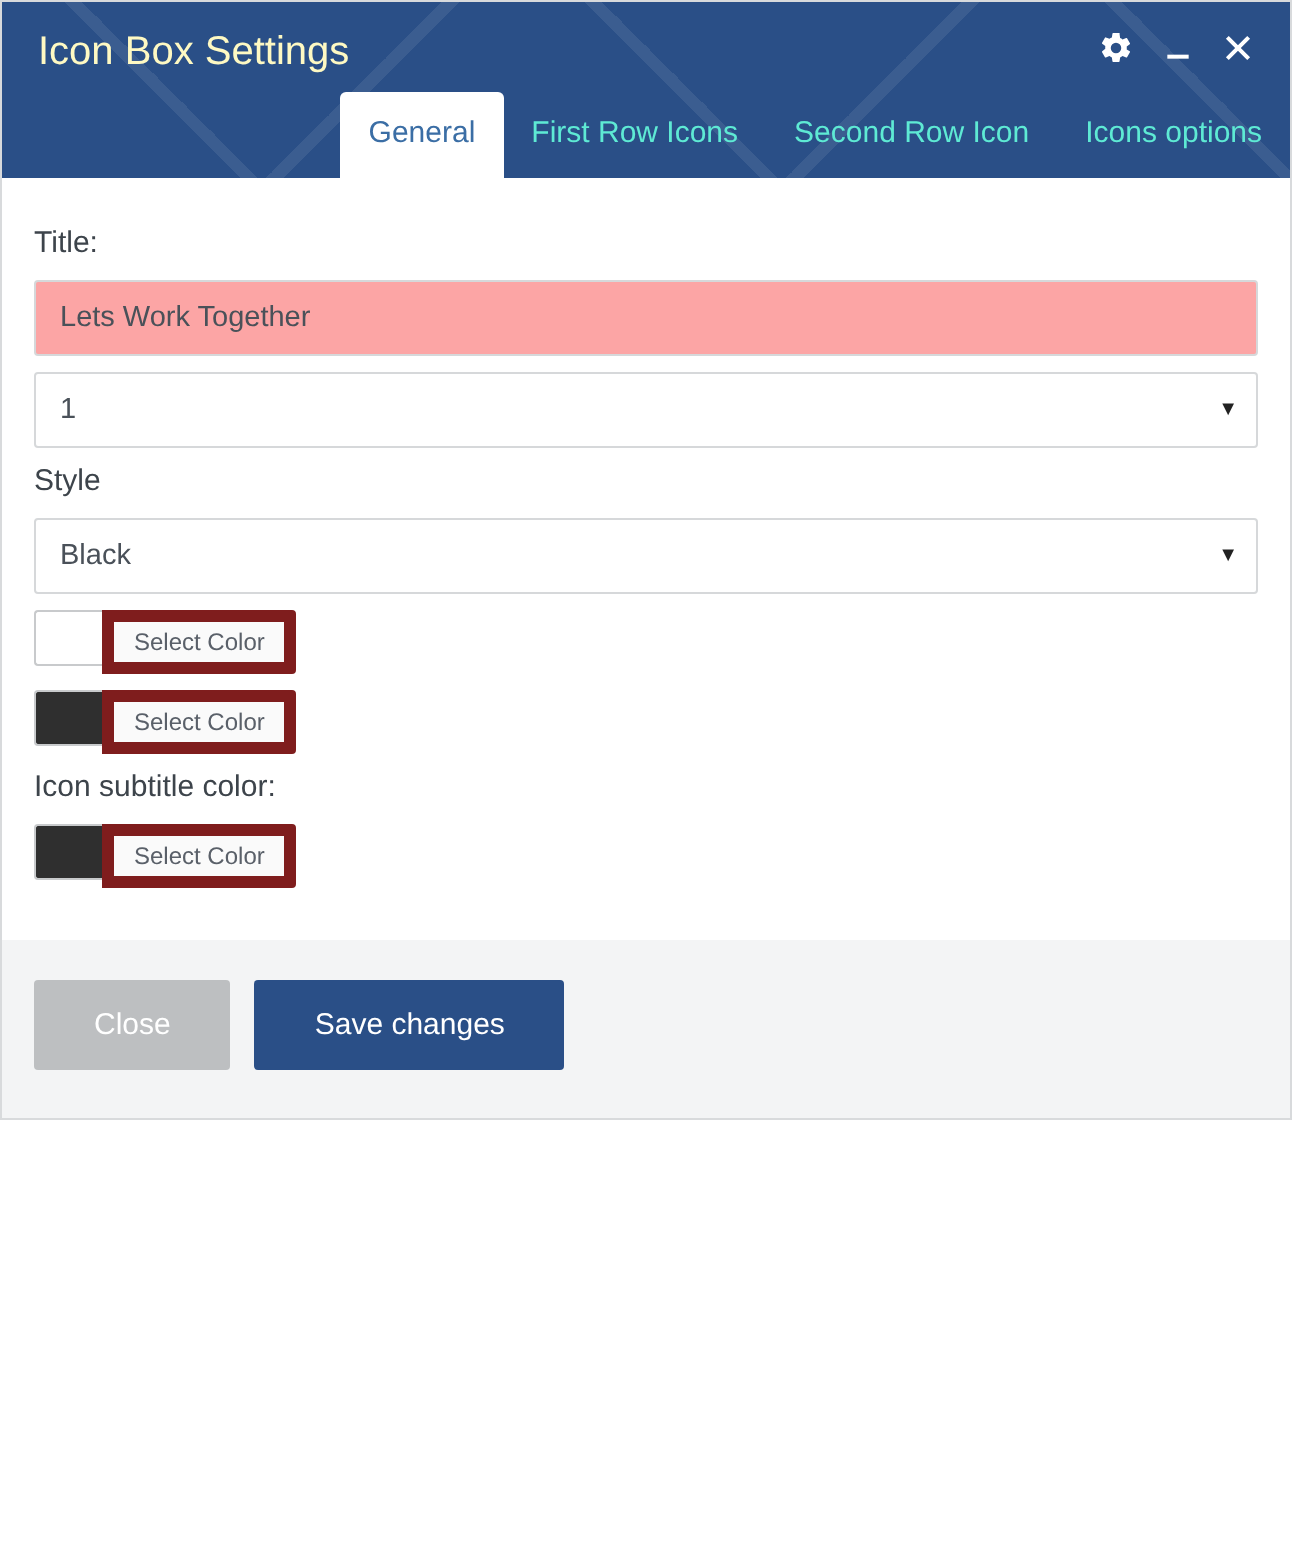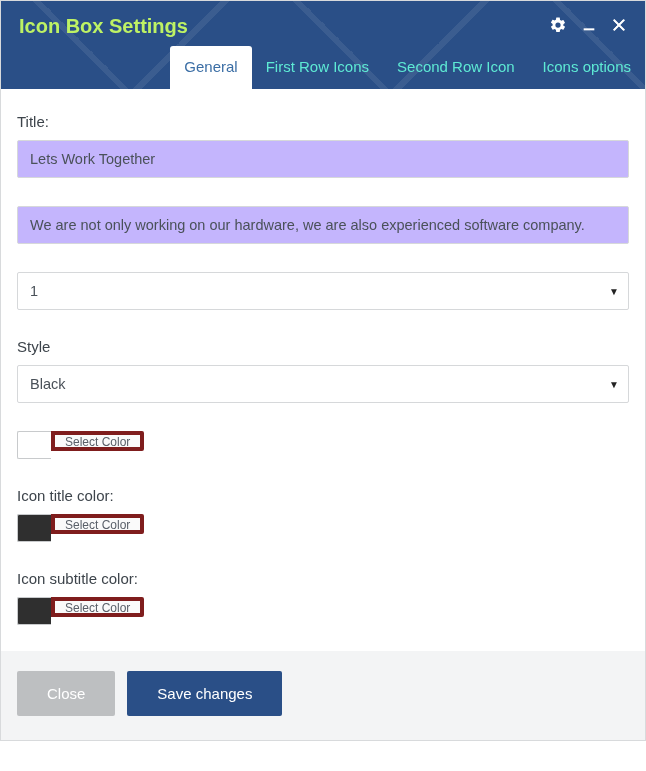--- a/index.html
+++ b/index.html
@@ -29,23 +29,23 @@
     pointer-events: none;
   }
   .header-top {
     display: flex;
     align-items: center;
     justify-content: space-between;
     padding: 14px 18px 8px 18px;
     position: relative;
   }
   .title {
-    color: #bef264;
+    color: #fef9c3;
     font-size: 20px;
-    font-weight: 700;
+    font-weight: 400;
   }
   .window-controls {
     display: flex;
     align-items: center;
     gap: 14px;
   }
   .window-controls span, .window-controls svg {
     color: #fff;
     fill: #fff;
     cursor: pointer;
@@ -65,36 +65,36 @@
   }
   .tab.active {
     background: #fff;
     color: #3b6ea5;
   }
   .body {
     padding: 24px 16px 18px 16px;
     background: #fff;
   }
   .field {
-    margin-bottom: 28px;
+    margin-bottom: 8px;
   }
   .field-label {
     font-size: 15px;
     color: #3d444b;
     margin-bottom: 10px;
     display: block;
   }
   .text-input {
     width: 100%;
     padding: 10px 12px;
     font-size: 14.5px;
     color: #4a5159;
     border: 1px solid #d6d8da;
     border-radius: 2px;
-    background: #c4b5fd;
+    background: #fca5a5;
     font-family: inherit;
   }
   .select-wrap {
     position: relative;
     width: 100%;
   }
   .select {
     width: 100%;
     padding: 10px 28px 10px 12px;
     font-size: 14.5px;
@@ -120,26 +120,26 @@
     align-items: stretch;
   }
   .color-swatch {
     width: 34px;
     height: 28px;
     border: 1px solid #c8cacc;
     border-right: none;
     border-radius: 2px 0 0 2px;
   }
   .select-color-btn {
-    height: 20px;
+    height: 32px;
     padding: 0 10px;
     font-size: 12px;
     color: #5a6069;
     background: #fafafa;
-    border: 4px solid #7f1d1d;
+    border: 6px solid #7f1d1d;
     border-radius: 0 2px 2px 0;
     cursor: pointer;
     font-family: inherit;
   }
   .footer {
     background: #f3f4f5;
     padding: 20px 16px 24px 16px;
     display: flex;
     gap: 12px;
   }
@@ -196,21 +196,20 @@
   </div>
 
   <div class="body">
 
     <div class="field">
       <label class="field-label">Title:</label>
       <input class="text-input" type="text" value="Lets Work Together" style="">
     </div>
 
     <div class="field">
-      <input class="text-input" type="text" value="We are not only working on our hardware, we are also experienced software company." style="">
     </div>
 
     <div class="field">
       <div class="select-wrap">
         <select class="select">
           <option>1</option>
         </select>
         <span class="select-caret">▼</span>
       </div>
     </div>
@@ -226,21 +225,20 @@
     </div>
 
     <div class="field">
       <div class="color-row">
         <div class="color-swatch" style="#1ec7d8"></div>
         <button class="select-color-btn">Select Color</button>
       </div>
     </div>
 
     <div class="field">
-      <label class="field-label">Icon title color:</label>
       <div class="color-row">
         <div class="color-swatch" style="background:#2f2f2f"></div>
         <button class="select-color-btn">Select Color</button>
       </div>
     </div>
 
     <div class="field" style="margin-bottom:8px">
       <label class="field-label">Icon subtitle color:</label>
       <div class="color-row">
         <div class="color-swatch" style="background:#2f2f2f"></div>

